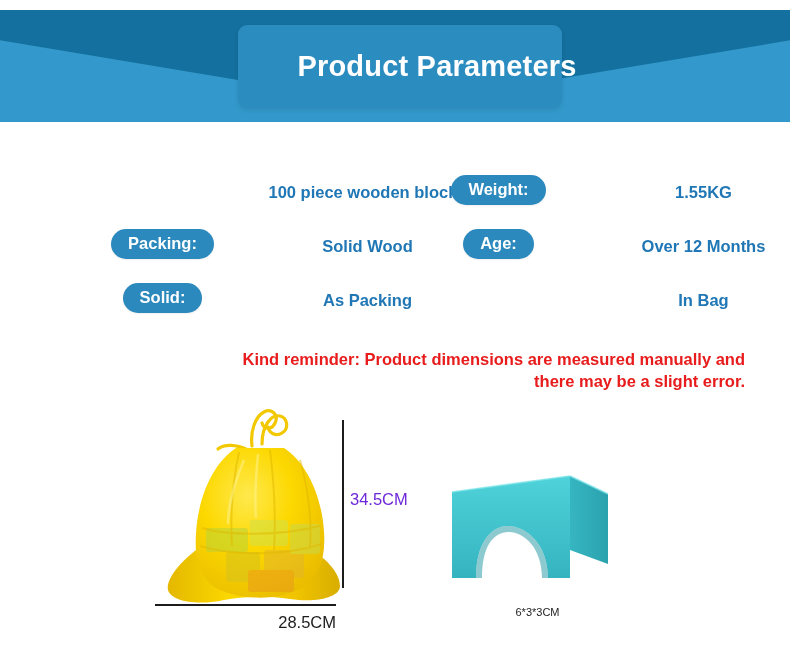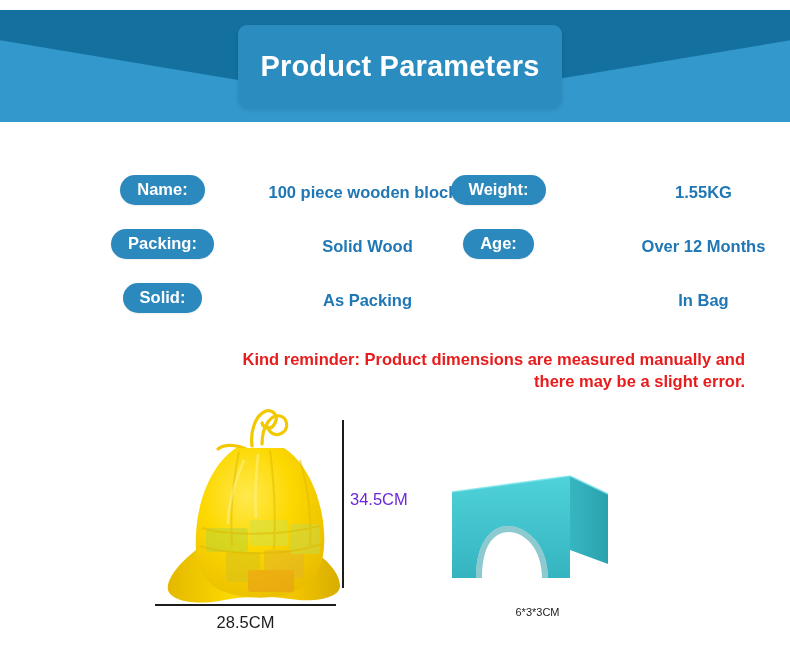--- a/index.html
+++ b/index.html
@@ -49,20 +49,21 @@
     top: 0;
     width: 324px;
     height: 83px;
     line-height: 83px;
     text-align: center;
     color: #ffffff;
     font-size: 29px;
     font-weight: bold;
     letter-spacing: 0.2px;
     white-space: nowrap;
+    padding-left: 37px;
   }
 
   
   #spec-grid {
     position: absolute;
     left: 0;
     top: 164px;
     width: 790px;
     height: 160px;
   }
@@ -169,21 +170,21 @@
     left: 15px;
     top: 204px;
     width: 181px;
     height: 2px;
   }
   #dim-horizontal-label {
     position: absolute;
     left: 15px;
     top: 212px;
     width: 181px;
-    text-align: center;
+    text-align: right;
     color: #1c1c1c;
     font-size: 16.5px;
     line-height: 20px;
   }
 
   
   #block-figure {
     position: absolute;
     left: 430px;
     top: 60px;
@@ -210,23 +211,20 @@
     <polygon points="0,30 397,96 794,30 794,112 0,112" fill="#3399cc"></polygon>
   </svg>
   <div id="title-badge">
     <div id="title-badge-text">Product Parameters</div>
   </div>
 </div>
 
 <div id="spec-grid">
 
   <div class="spec-row spec-col-left row-y0">
-    <div class="pill-wrap">
-      <span class="pill">Name:</span>
-    </div>
     <div class="spec-value two-line">100 piece wooden blocks</div>
   </div>
 
   <div class="spec-row spec-col-left row-y1">
     <div class="pill-wrap">
       <span class="pill">Packing:</span>
     </div>
     <div class="spec-value">Solid Wood</div>
   </div>
 

